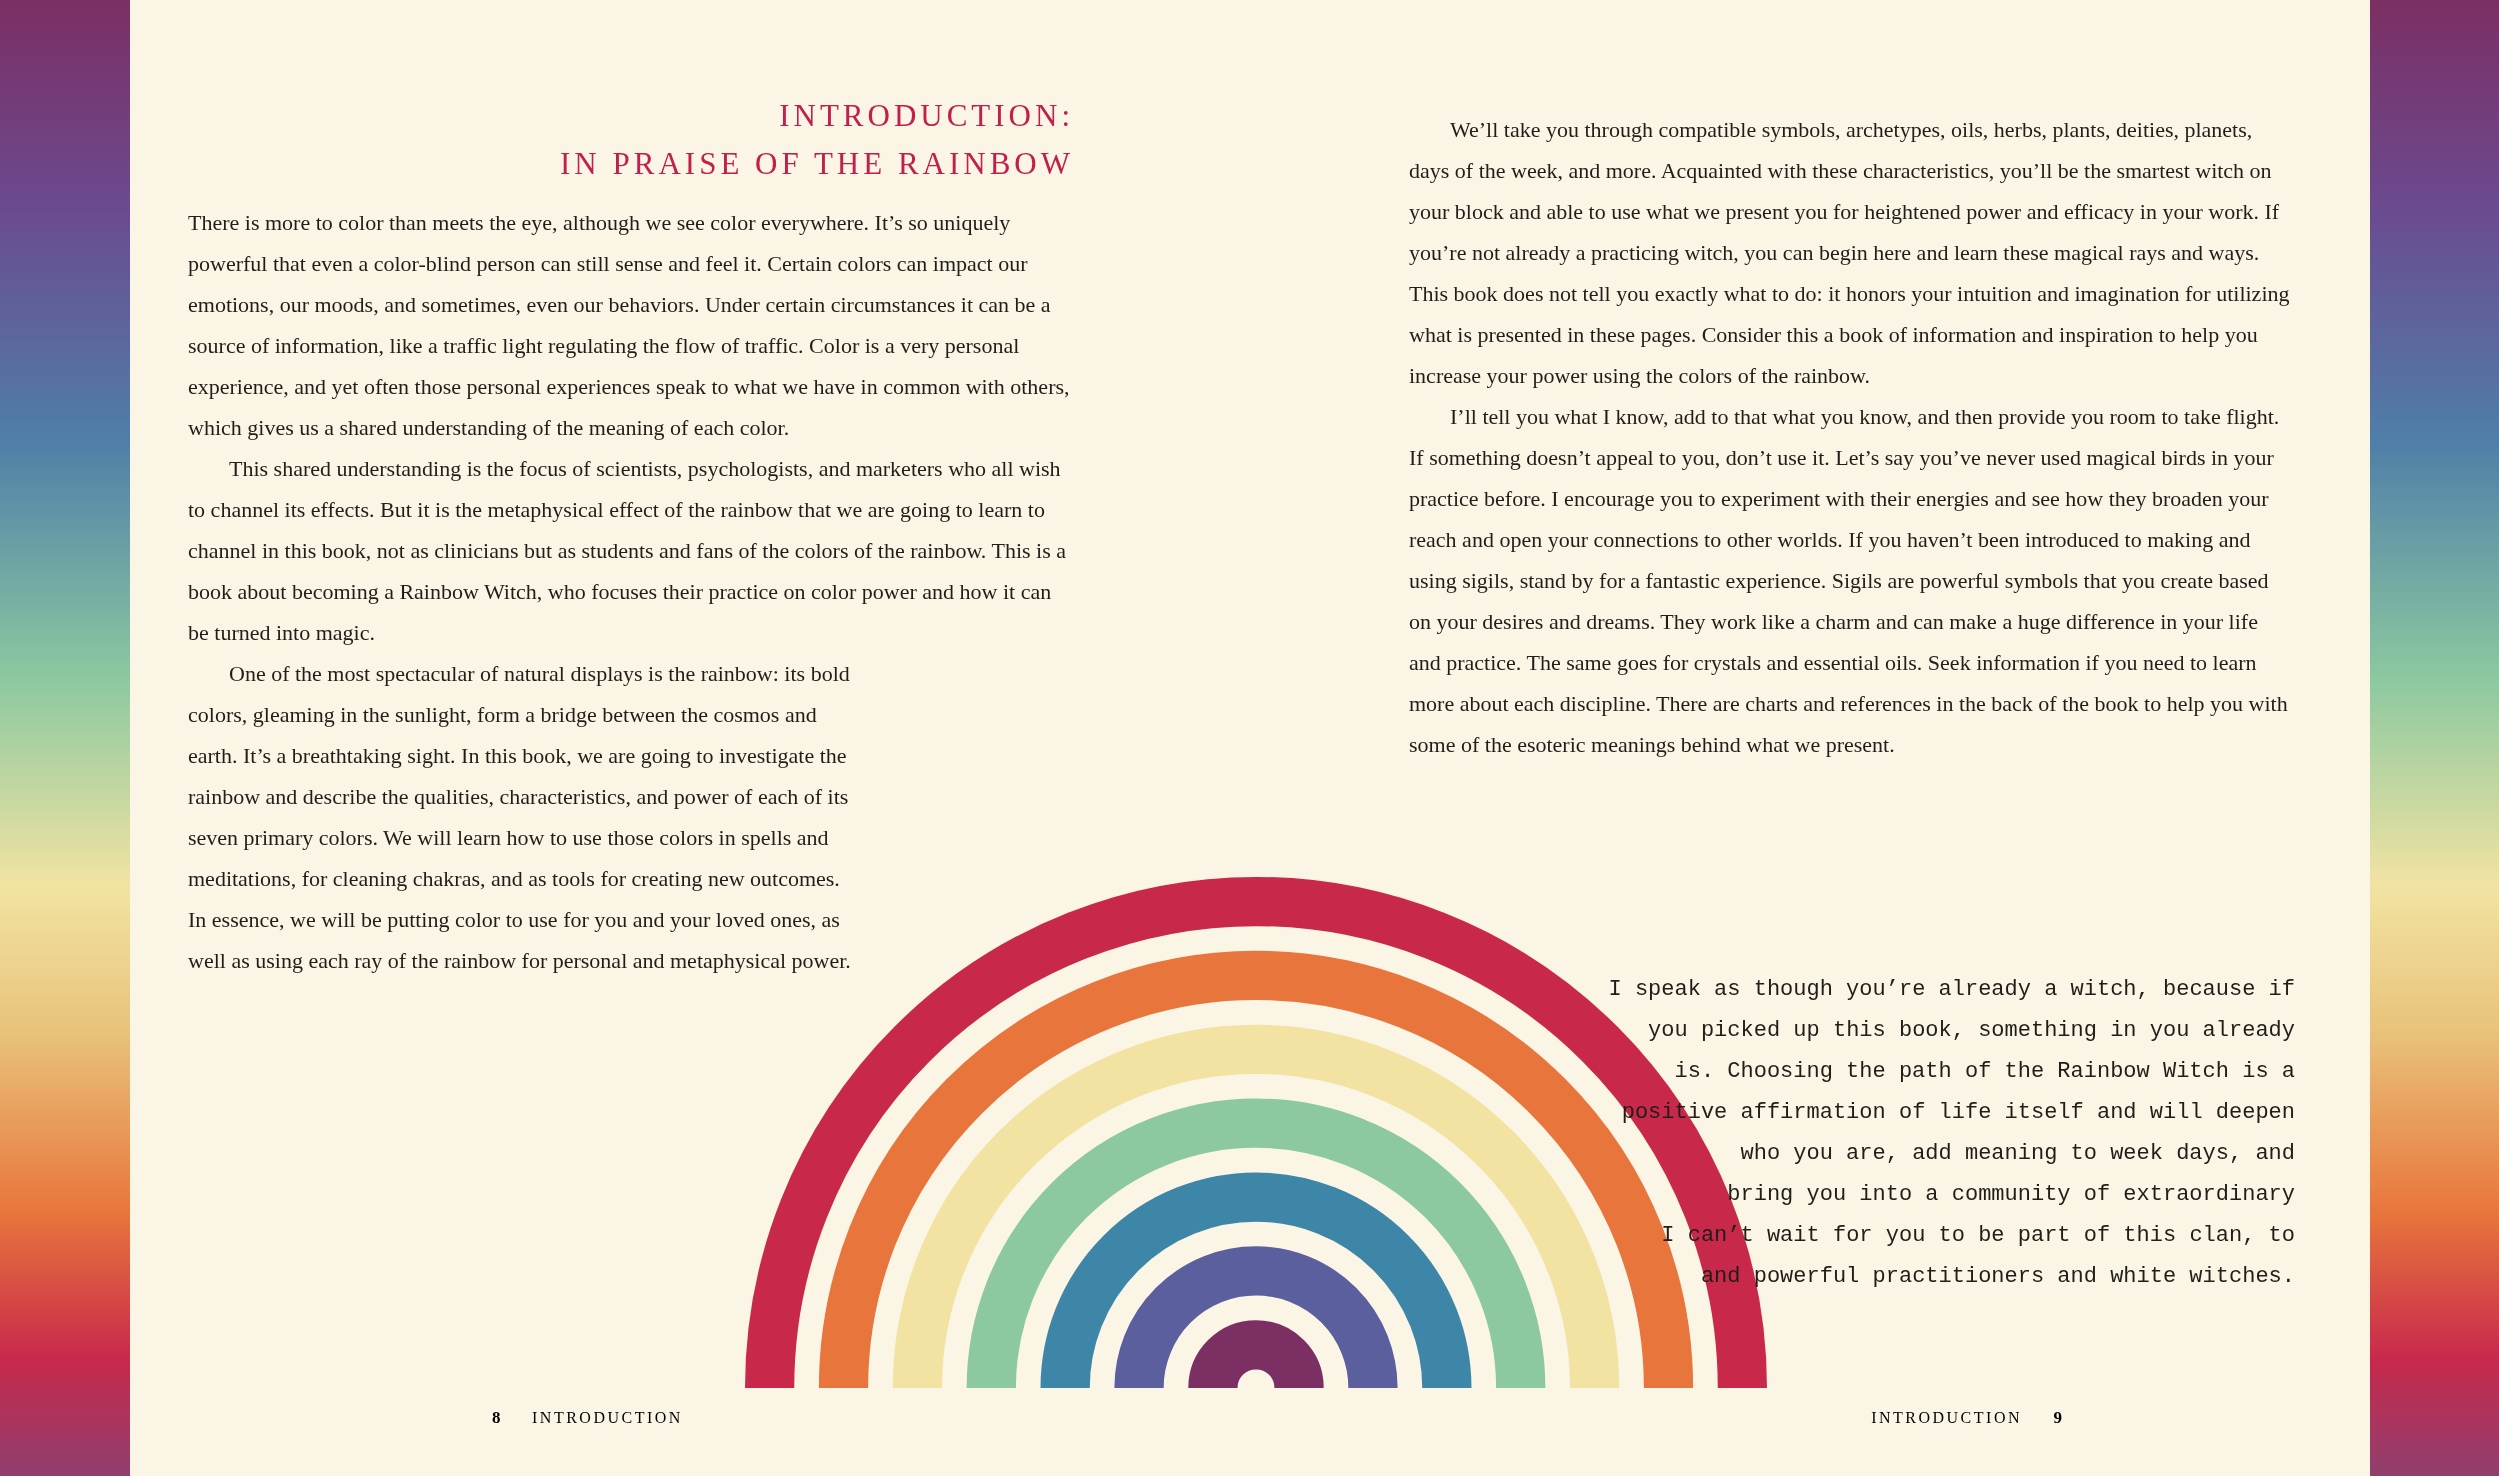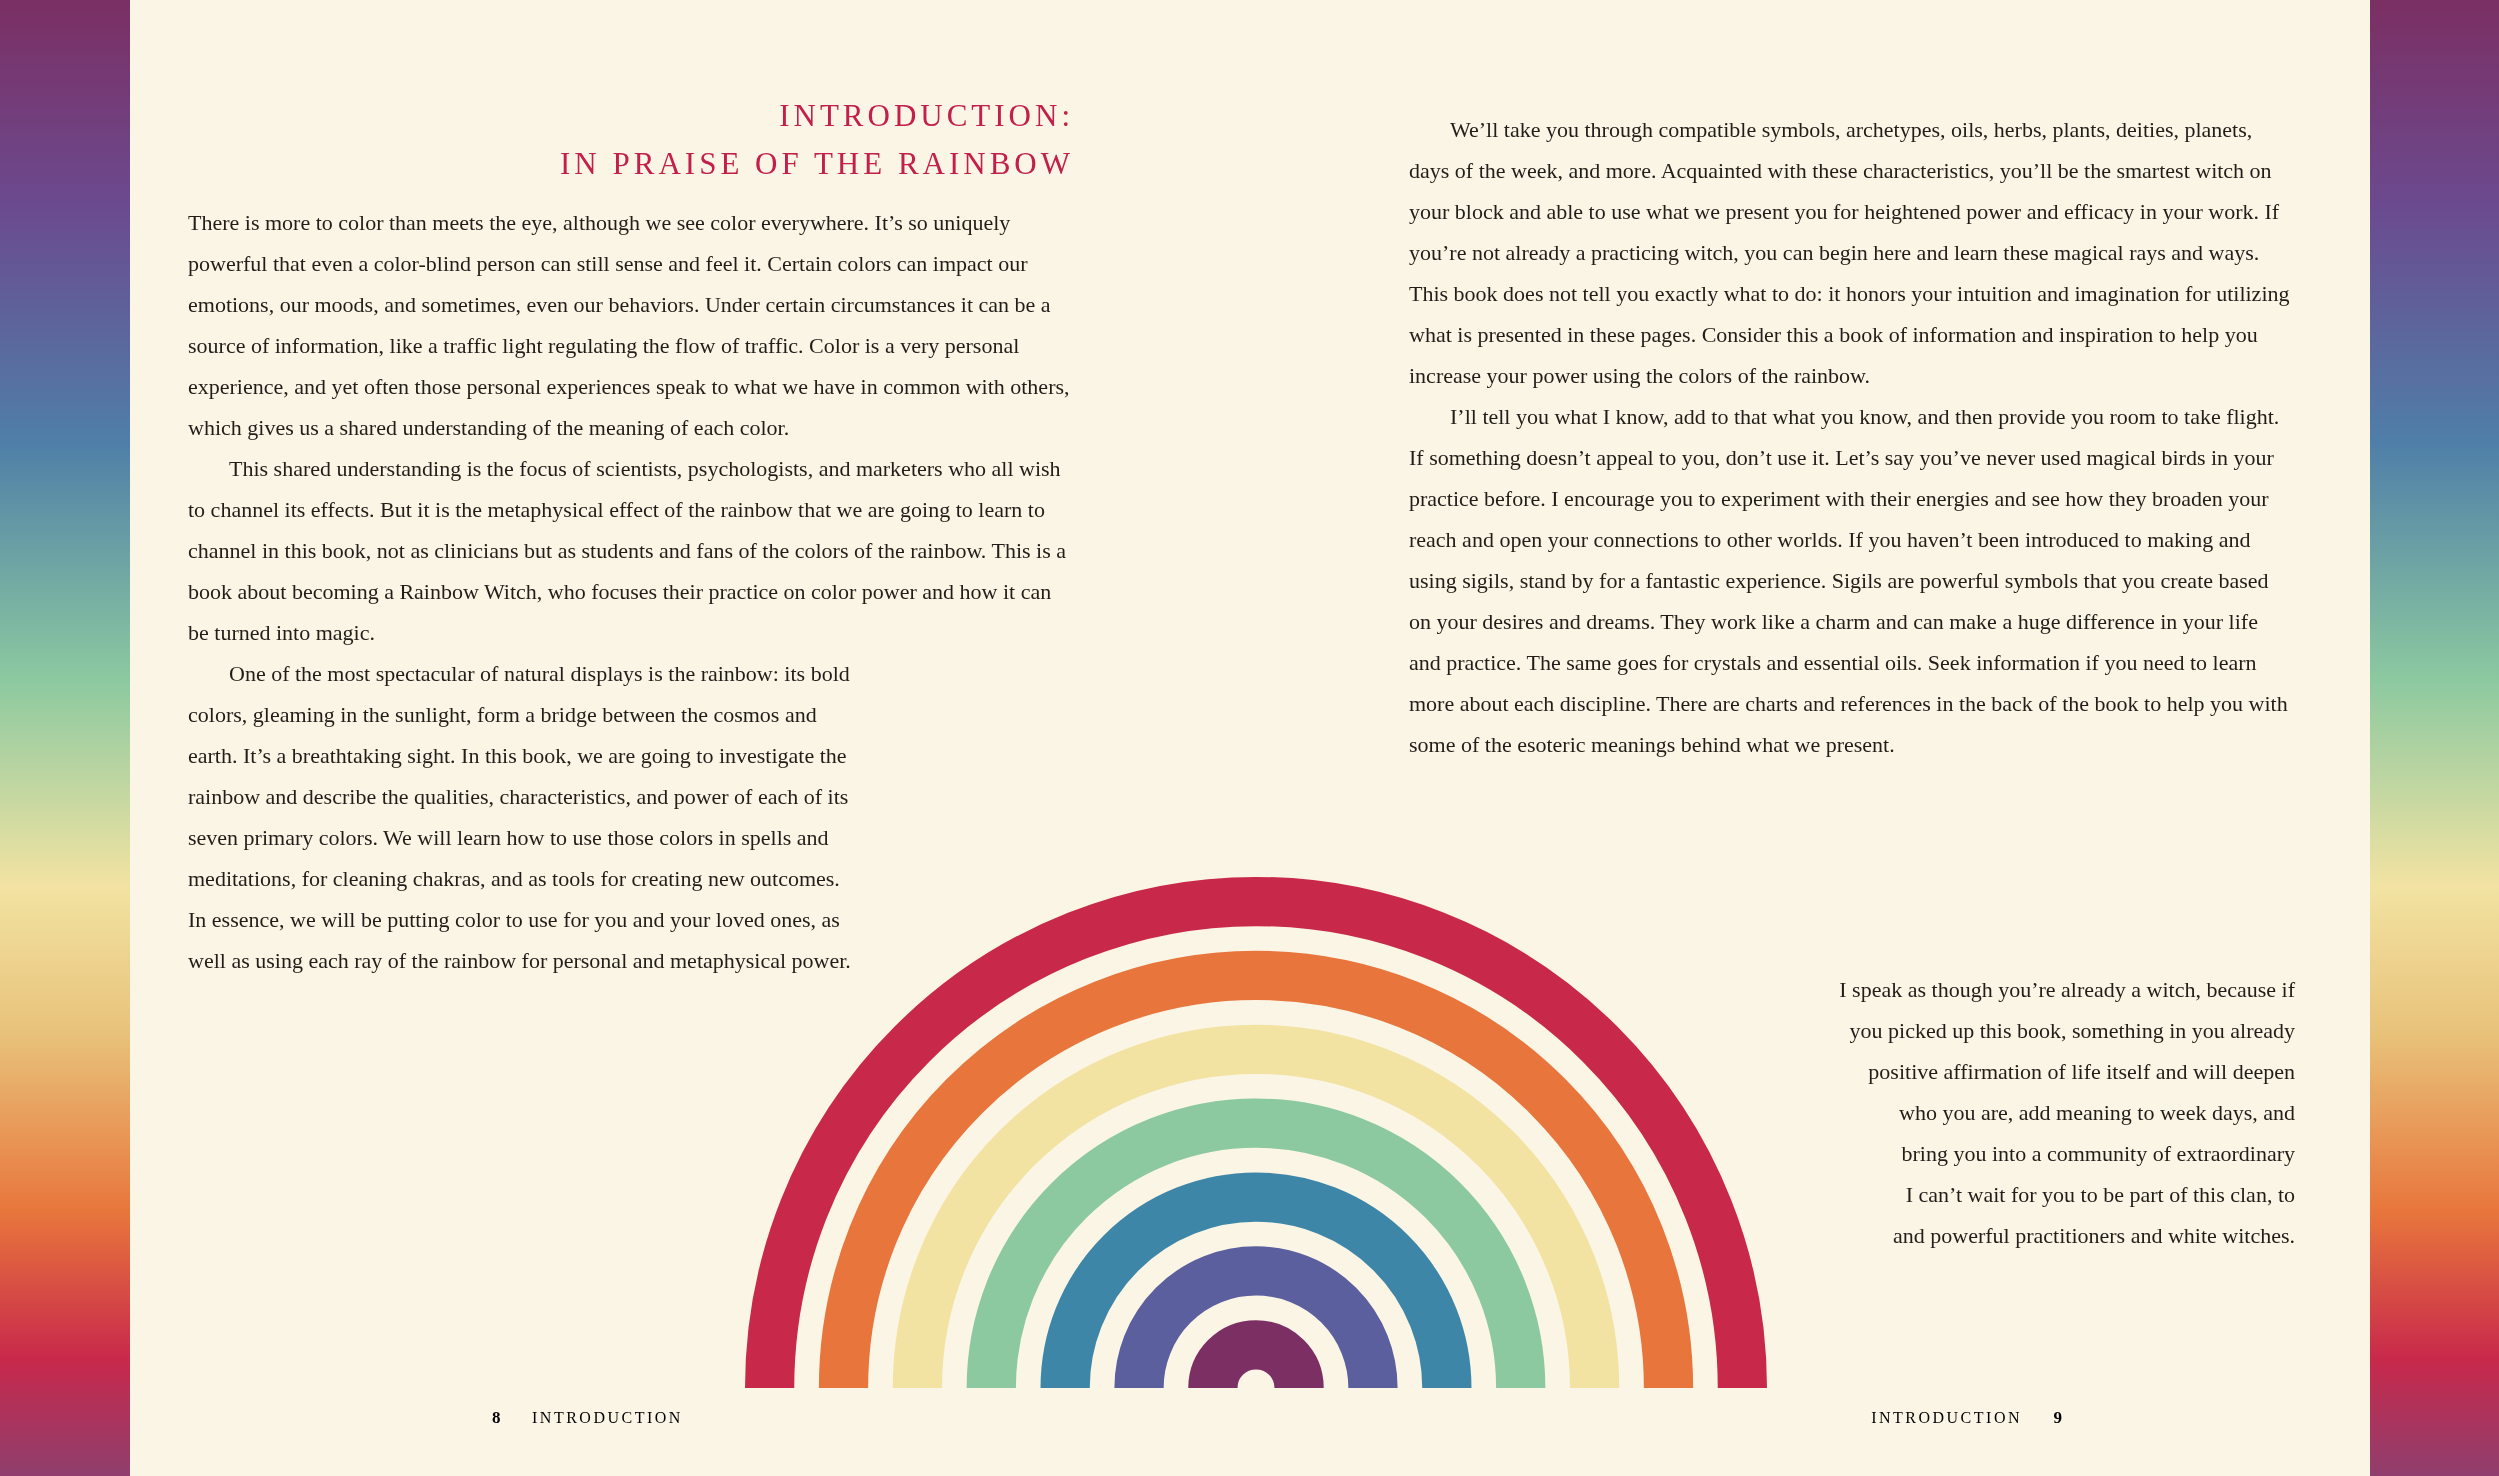--- a/index.html
+++ b/index.html
@@ -78,21 +78,21 @@
     white-space: pre-line;
   }
 
   p.para {
     margin: 0;
     text-indent: 0;
   }
   p.para.indent { text-indent: 41px; }
 
   
-  .tail { margin: 0; text-align: right; }
+  .tail { margin: 0; text-align: right; font-family: Liberation Mono, monospace; }
   .tail p { margin: 0; }
 
   
   .folio {
     position: absolute;
     bottom: 49px;
     font-size: 16px;
     letter-spacing: 2.5px;
     color: #000000;
   }
@@ -145,20 +145,21 @@
   </div>
 
   <div class="column right">
     <p class="para indent">We’ll take you through compatible symbols, archetypes, oils, herbs, plants, deities, planets, days of the week, and more. Acquainted with these characteristics, you’ll be the smartest witch on your block and able to use what we present you for heightened power and efficacy in your work. If you’re not already a practicing witch, you can begin here and learn these magical rays and ways. This book does not tell you exactly what to do: it honors your intuition and imagination for utilizing what is presented in these pages. Consider this a book of information and inspiration to help you increase your power using the colors of the rainbow.</p>
     <p class="para indent" style="width:886px;">I’ll tell you what I know, add to that what you know, and then provide you room to take flight. If something doesn’t appeal to you, don’t use it. Let’s say you’ve never used magical birds in your practice before. I encourage you to experiment with their energies and see how they broaden your reach and open your connections to other worlds. If you haven’t been introduced to making and using sigils, stand by for a fantastic experience. Sigils are powerful symbols that you create based on your desires and dreams. They work like a charm and can make a huge difference in your life and practice. The same goes for crystals and essential oils. Seek information if you need to learn more about each discipline. There are charts and references in the back of the book to help you with some of the esoteric meanings behind what we present.</p>
   </div>
 
   <div class="tail" style="position:absolute; left:1409px; top:969px; width:886px; font-size:22px; line-height:41px; color:#211d18;">
     <p>I speak as though you’re already a witch, because if</p>
     <p>you picked up this book, something in you already</p>
+    <p>is. Choosing the path of the Rainbow Witch is a</p>
     <p>positive affirmation of life itself and will deepen</p>
     <p>who you are, add meaning to week days, and</p>
     <p>bring you into a community of extraordinary</p>
     <p>I can’t wait for you to be part of this clan, to</p>
     <p>and powerful practitioners and white witches.</p>
   </div>
 
   <div class="folio right">
     <span>INTRODUCTION</span>
     <span style="width:18.5px;"></span>

